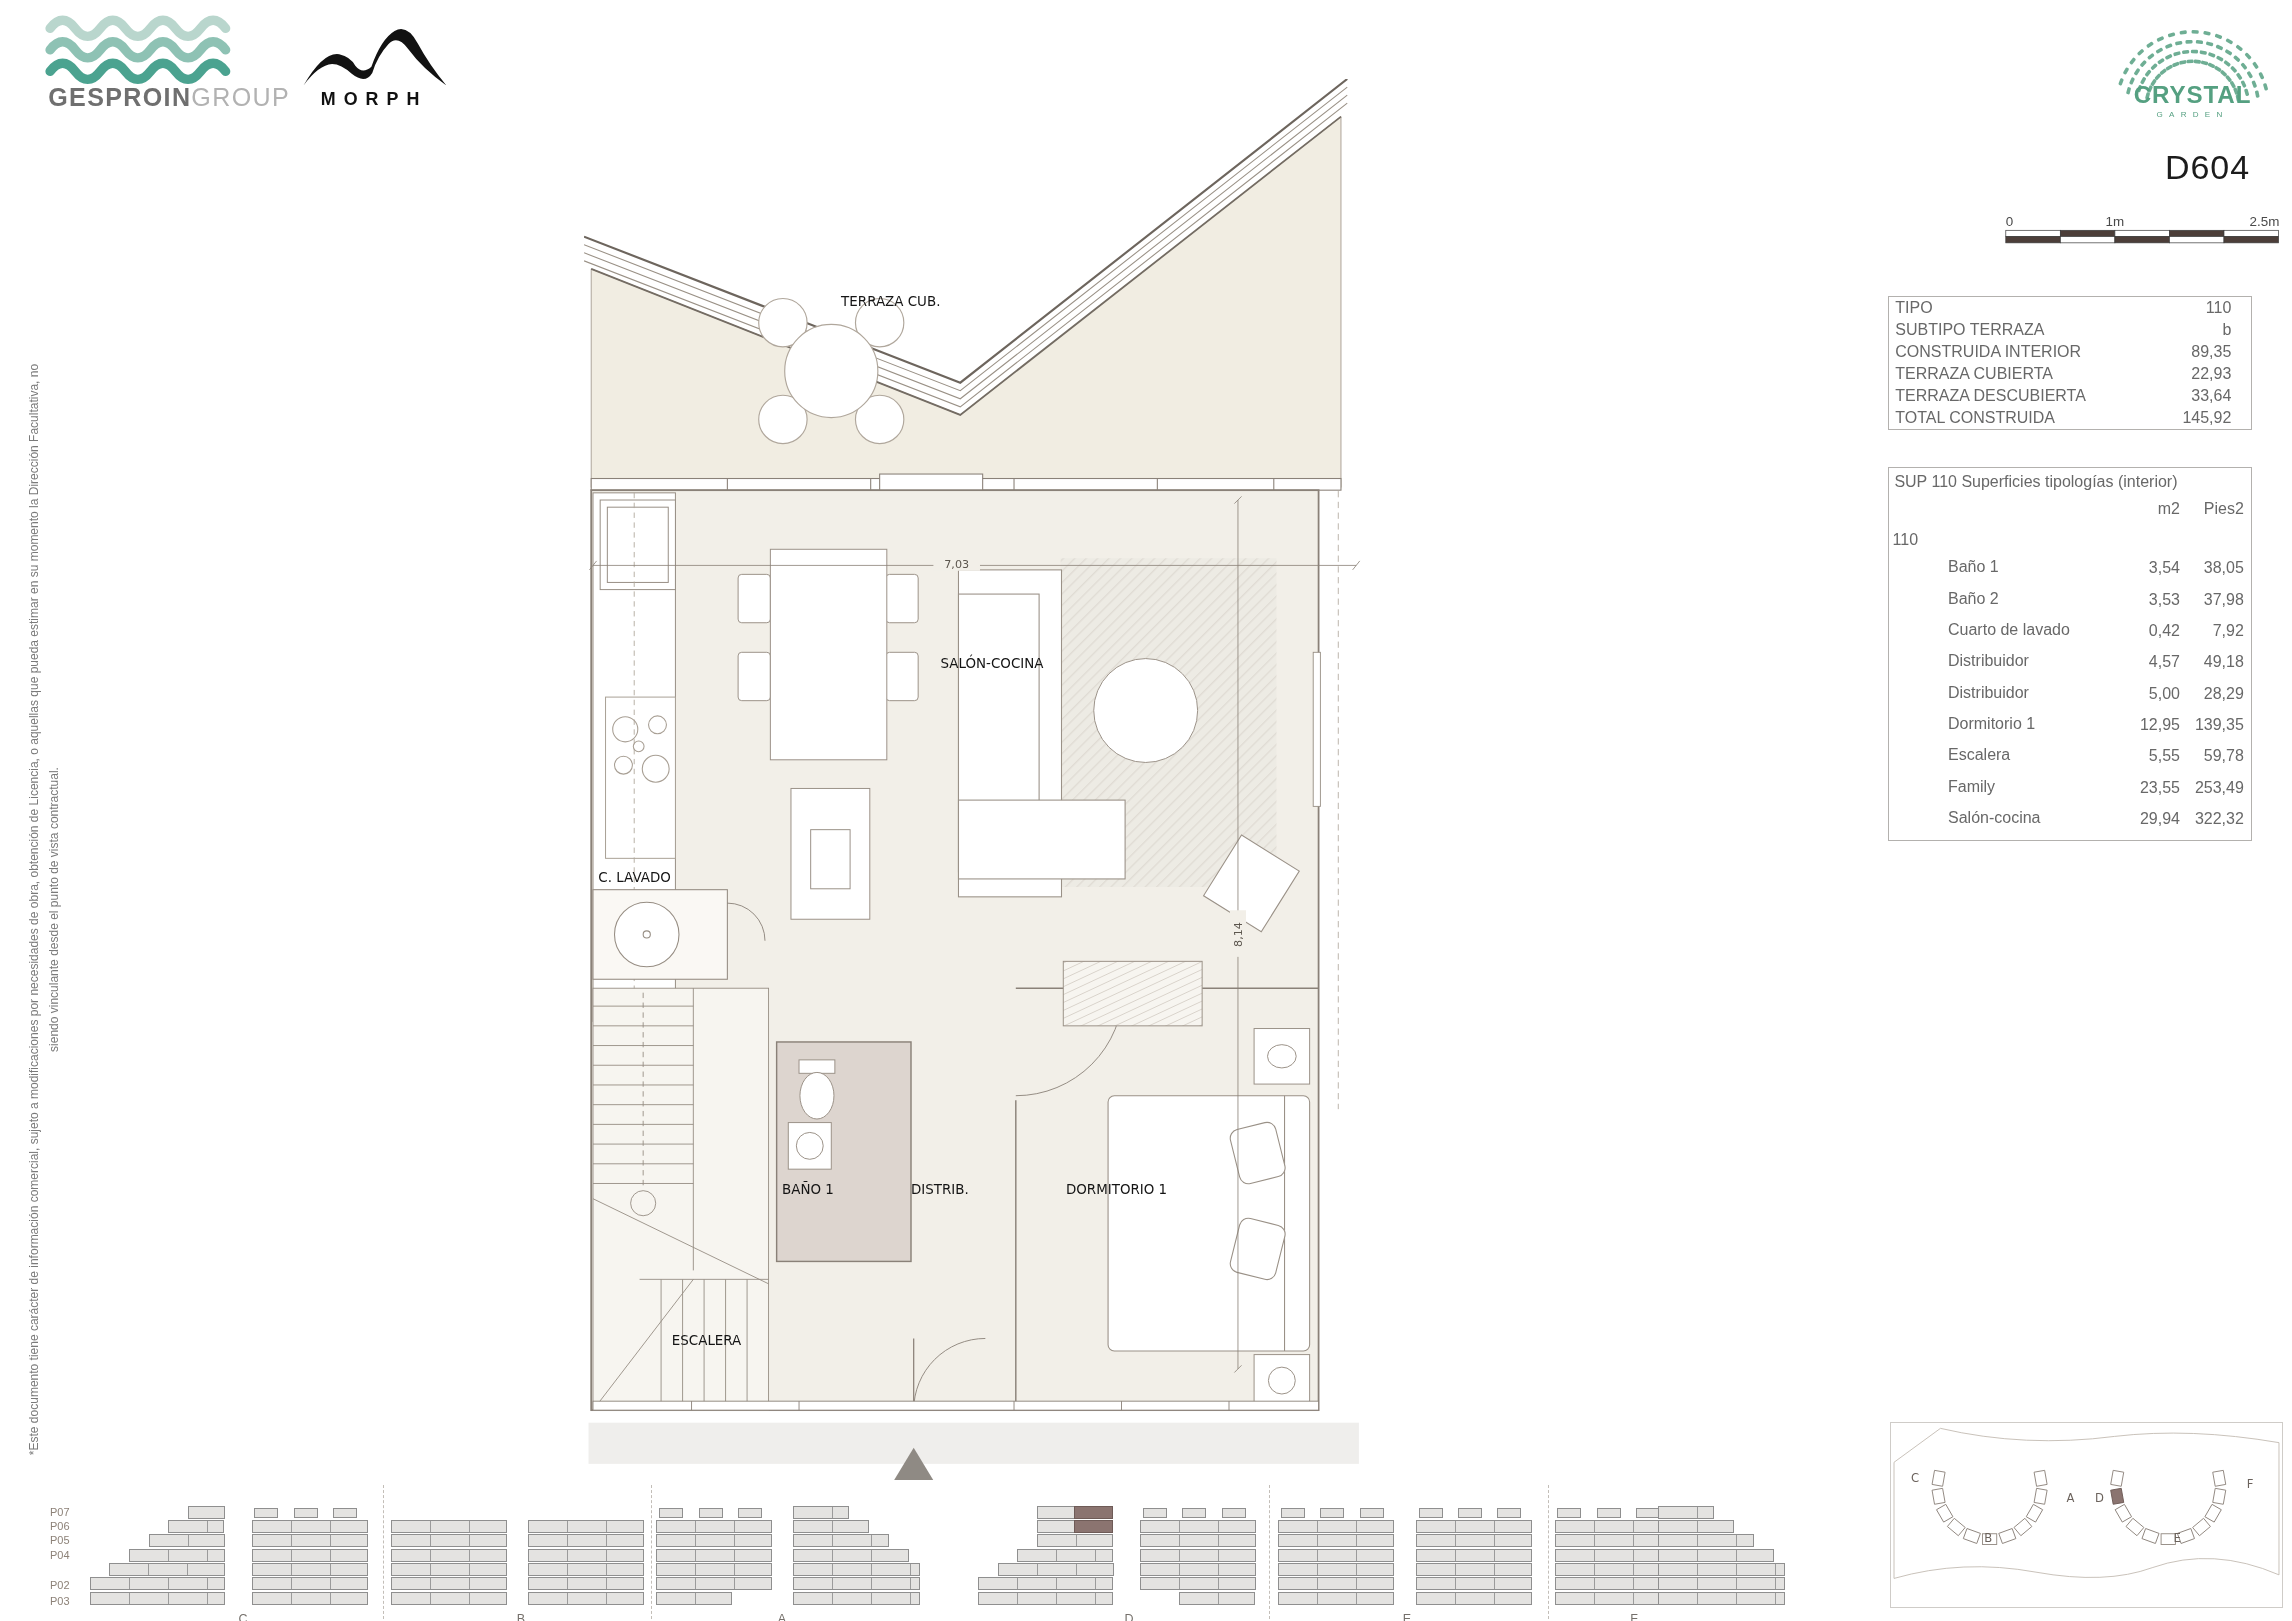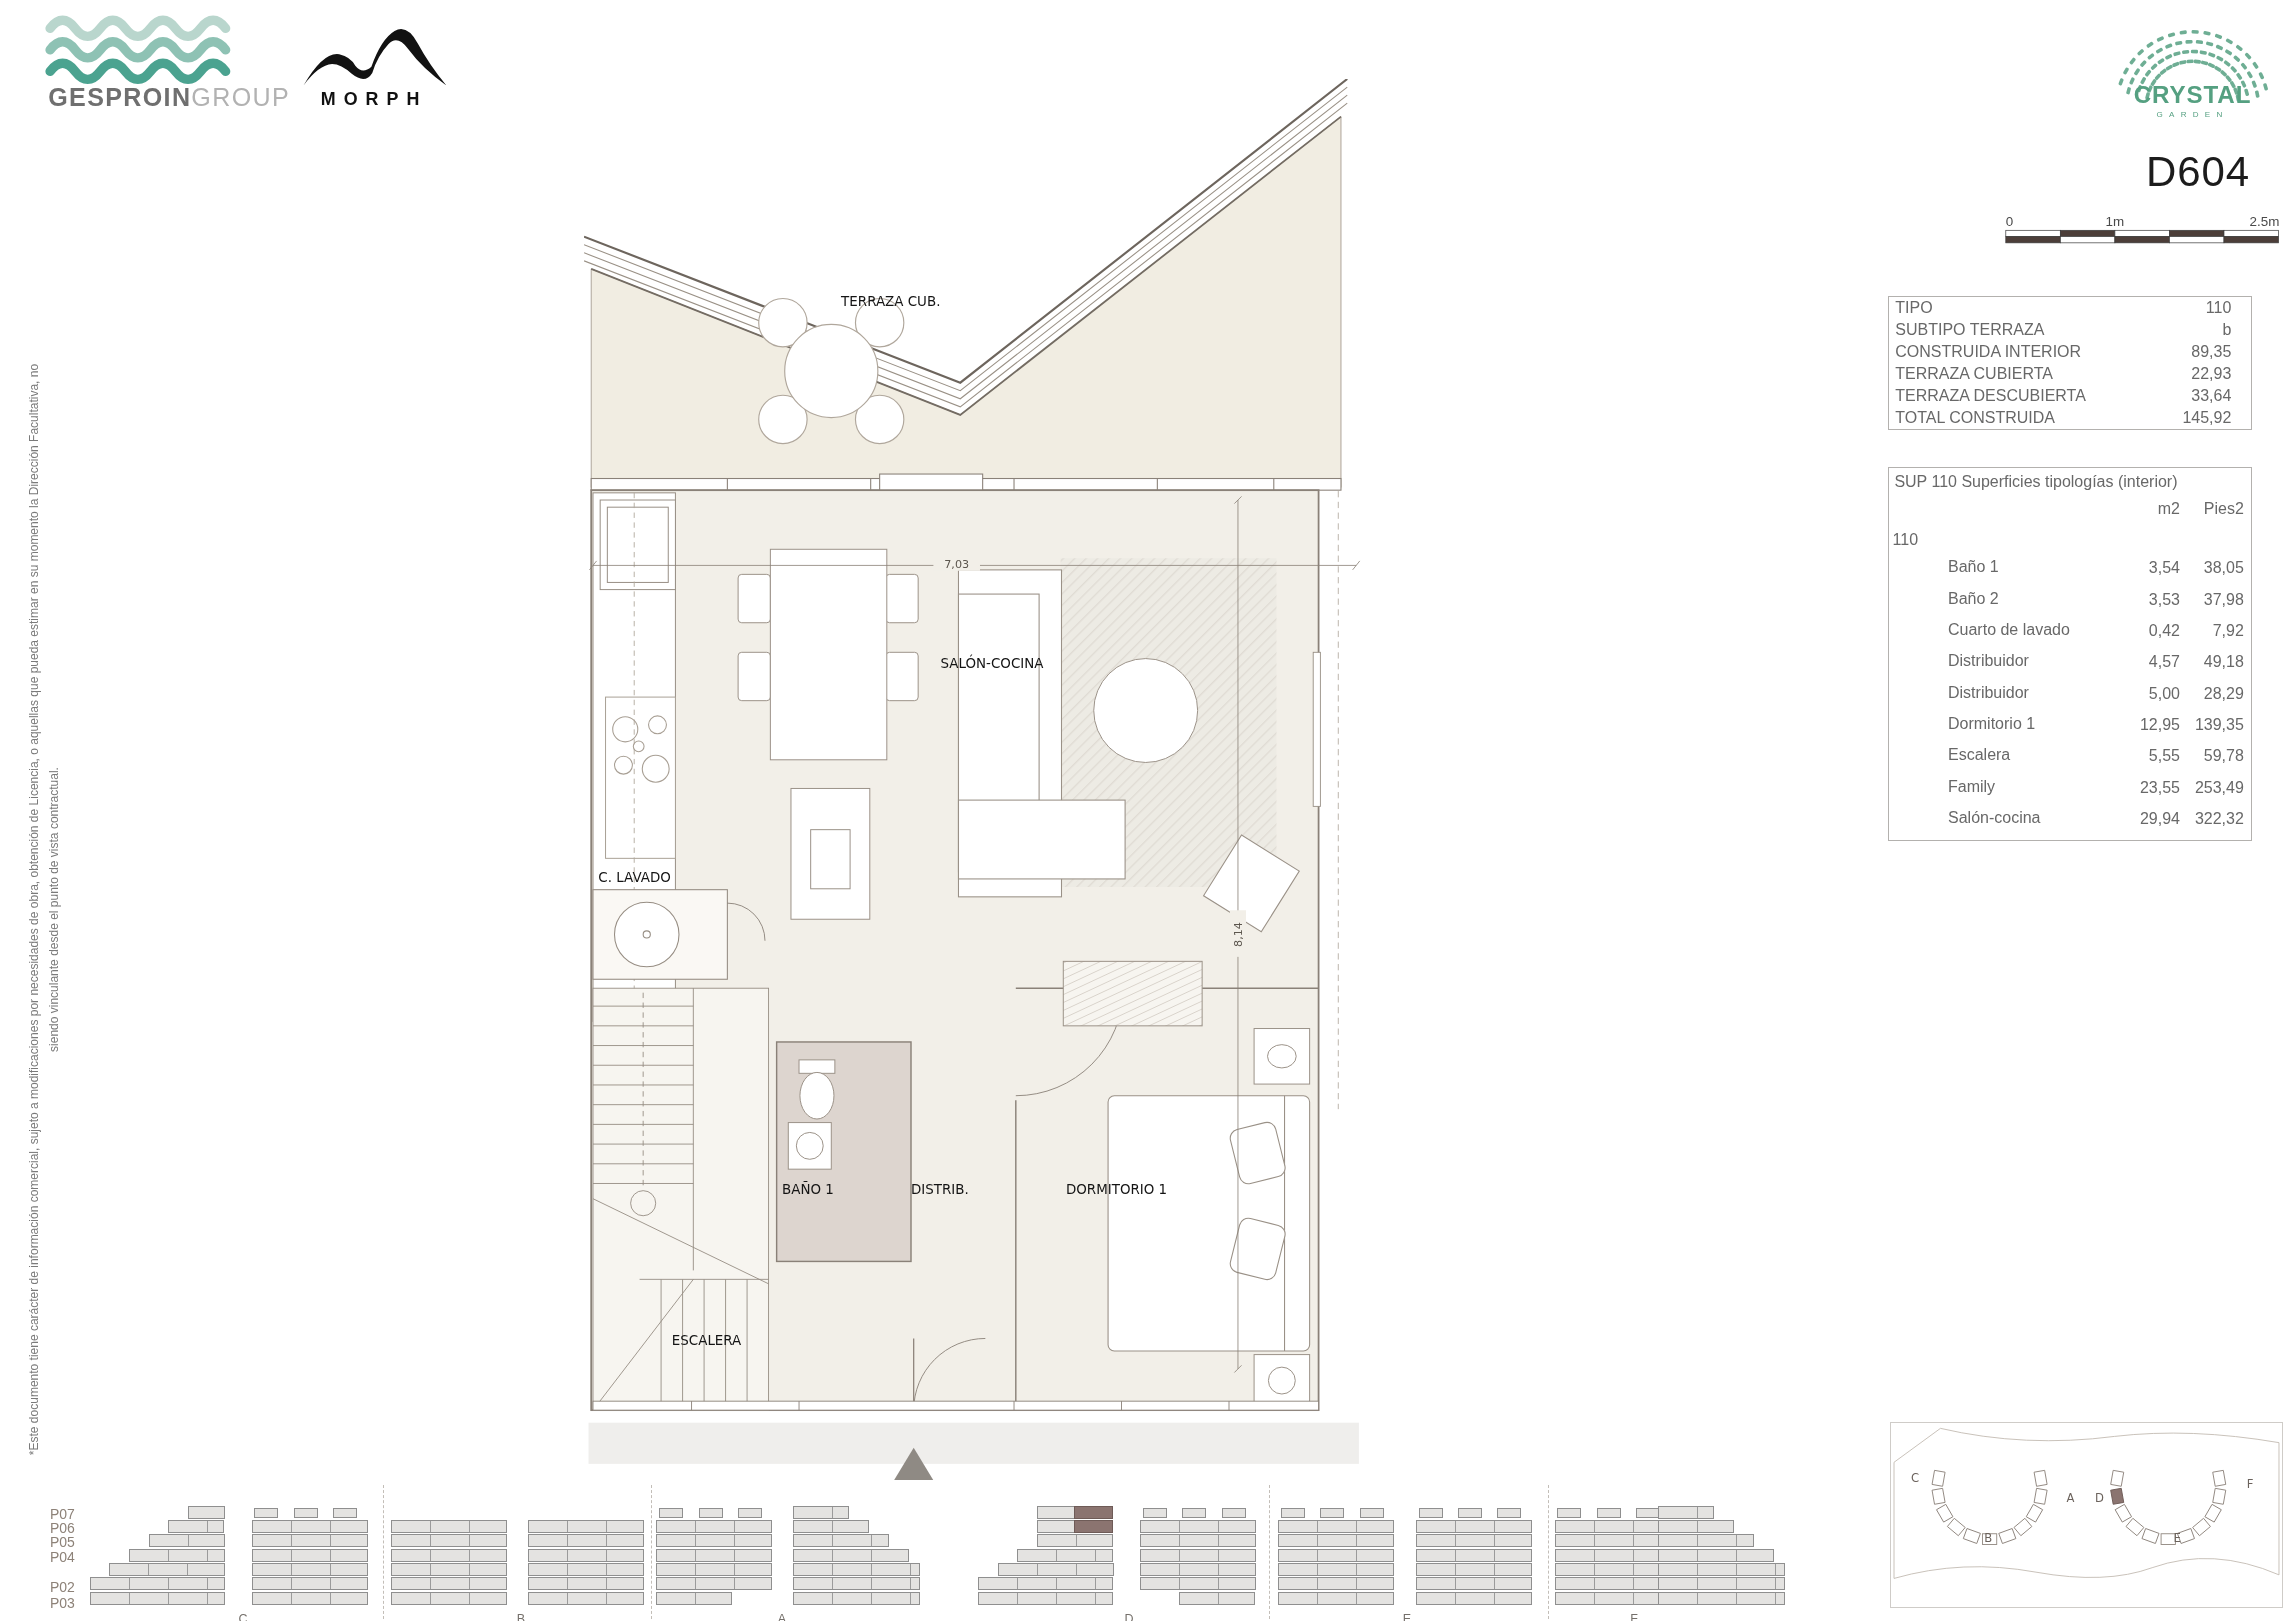--- a/index.html
+++ b/index.html
@@ -7,21 +7,21 @@
     width:2293px;height:1621px;position:relative;overflow:hidden;
     background:#ffffff;font-family:"Liberation Sans", sans-serif;
   }
   .abs{position:absolute;}
 
   
   #gesproin{left:41px;top:14.3px;width:260px;height:103px;}
   #morph{left:296px;top:14.3px;width:157px;height:100px;}
   #crystal{left:2112px;top:12.5px;width:161px;height:120px;}
   #unit-code{
-    right:43px;top:148px;font-size:42px;color:#1c1c1c;letter-spacing:0.9px;
+    right:43px;top:148px;font-size:34px;color:#1c1c1c;letter-spacing:0.9px;
     font-family:"Liberation Sans",sans-serif;font-weight:500;
   }
 
   
   #scalebar{left:2004px;top:215px;width:279px;height:36px;}
   #scalebar text{font-size:15px;fill:#4a4a4a;}
 
   
   .panel{border:0.9px solid #b3b1ae;background:#fff;color:#686868;font-size:16px;}
   #summary-table{left:1888px;top:296px;width:362px;}
@@ -53,21 +53,21 @@
   #plan .dim{font-size:12.5px;fill:#5c564e;}
 
   
   #elevations{left:0;top:1478px;width:1881px;height:143px;}
   .elev-cell{
     position:absolute;height:12.5px;background:#e4e3e1;border:0.9px solid #8f8f8f;box-sizing:border-box;
     background-image:repeating-linear-gradient(to right,transparent 0 38px,#9b9b9b 38px 39px);
   }
   .elev-small{position:absolute;height:10.7px;width:24px;background:#e4e3e1;border:0.9px solid #8f8f8f;box-sizing:border-box;}
   .elev-hl{position:absolute;height:12.5px;width:39px;box-sizing:border-box;border:0.9px solid #6e5b57;}
-  .floor-lbl{position:absolute;font-size:14px;color:#8d8278;left:50px;}
+  .floor-lbl{position:absolute;font-size:11px;color:#8d8278;left:50px;}
   .grp-lbl{position:absolute;font-size:12.5px;color:#75706b;transform:translateX(-50%);}
   .sep{position:absolute;width:0;border-left:0.9px dashed #c3beb8;top:7.2px;height:134px;}
 
   
   #sitemap{left:1890px;top:1422px;width:391px;height:184px;border:0.9px solid #cfccc8;}
   #sitemap text{font-size:13px;fill:#6b625c;font-family:"DejaVu Sans",sans-serif;}
 </style>
 </head>
 <body>
 

